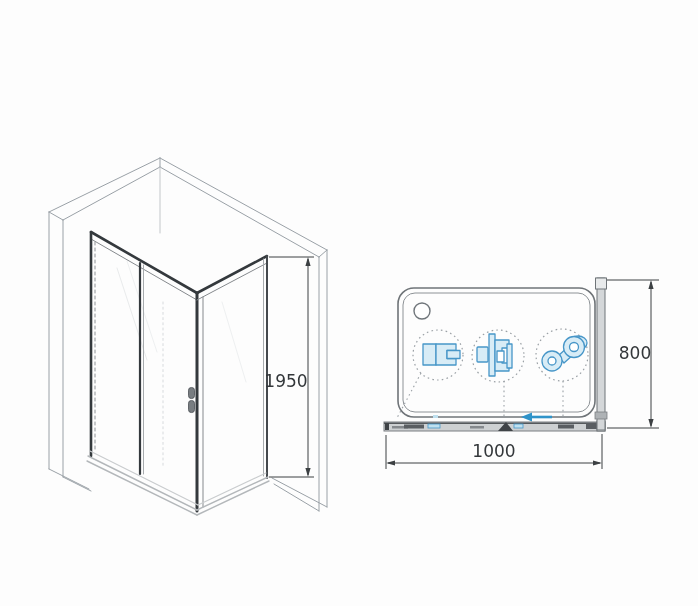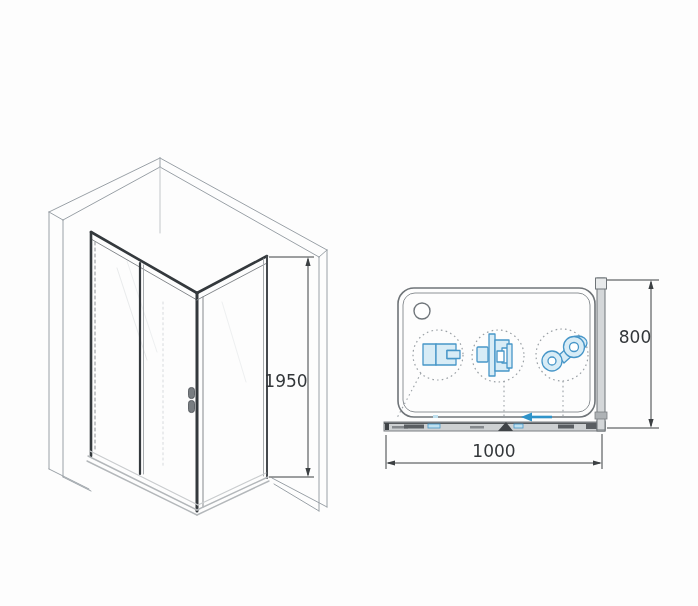--- a/index.html
+++ b/index.html
@@ -14,21 +14,21 @@
   .dim-label{
     position:absolute;
     font-size:17px;
     color:#33373a;
     text-align:center;
     line-height:20px;
     user-select:none;
   }
   .dim-label.h{left:263px;top:371px;width:46px;}
   .dim-label.w{left:463px;top:441px;width:62px;}
-  .dim-label.d{left:614px;top:327px;width:42px;}
+  .dim-label.d{left:614px;top:343px;width:42px;}
 </style>
 </head>
 <body>
 
 <div class="canvas">
 
   <svg width="698" height="606" viewBox="0 0 698 606">
 
     <g>
 

